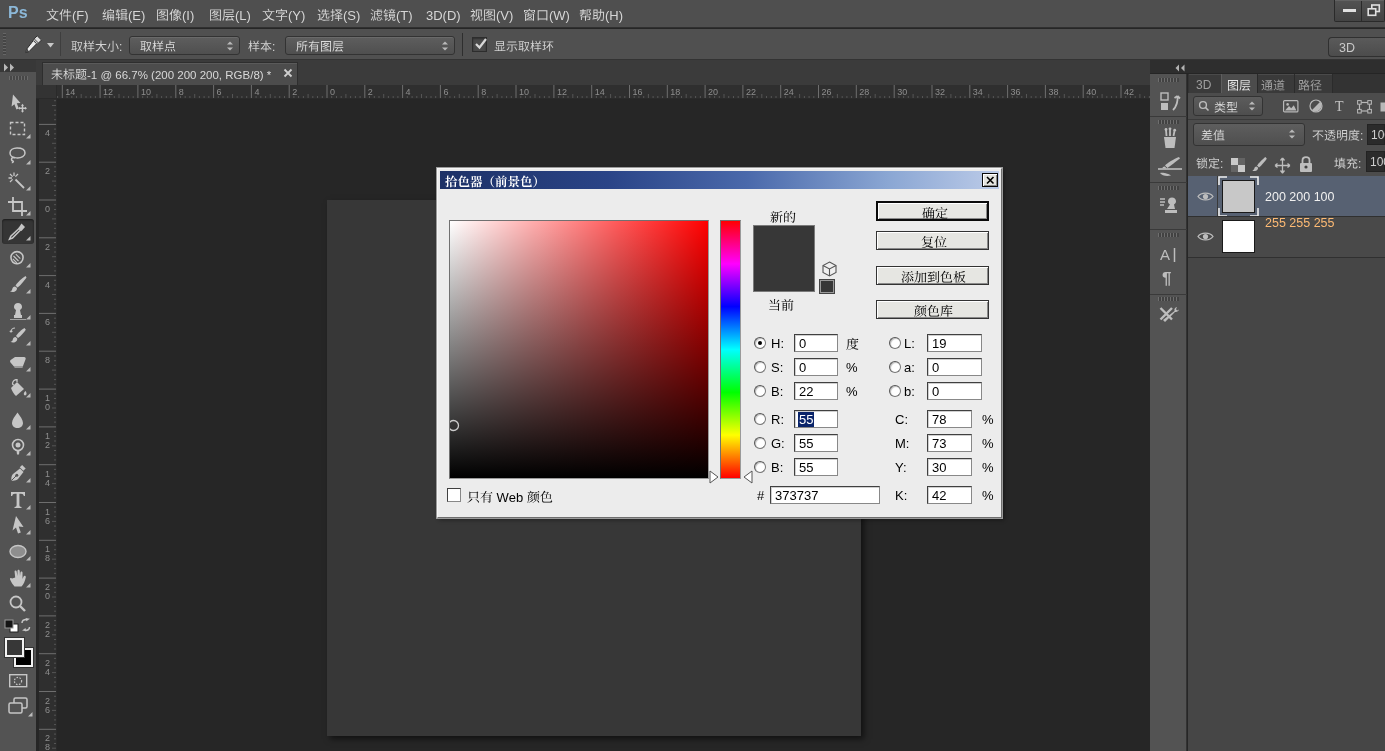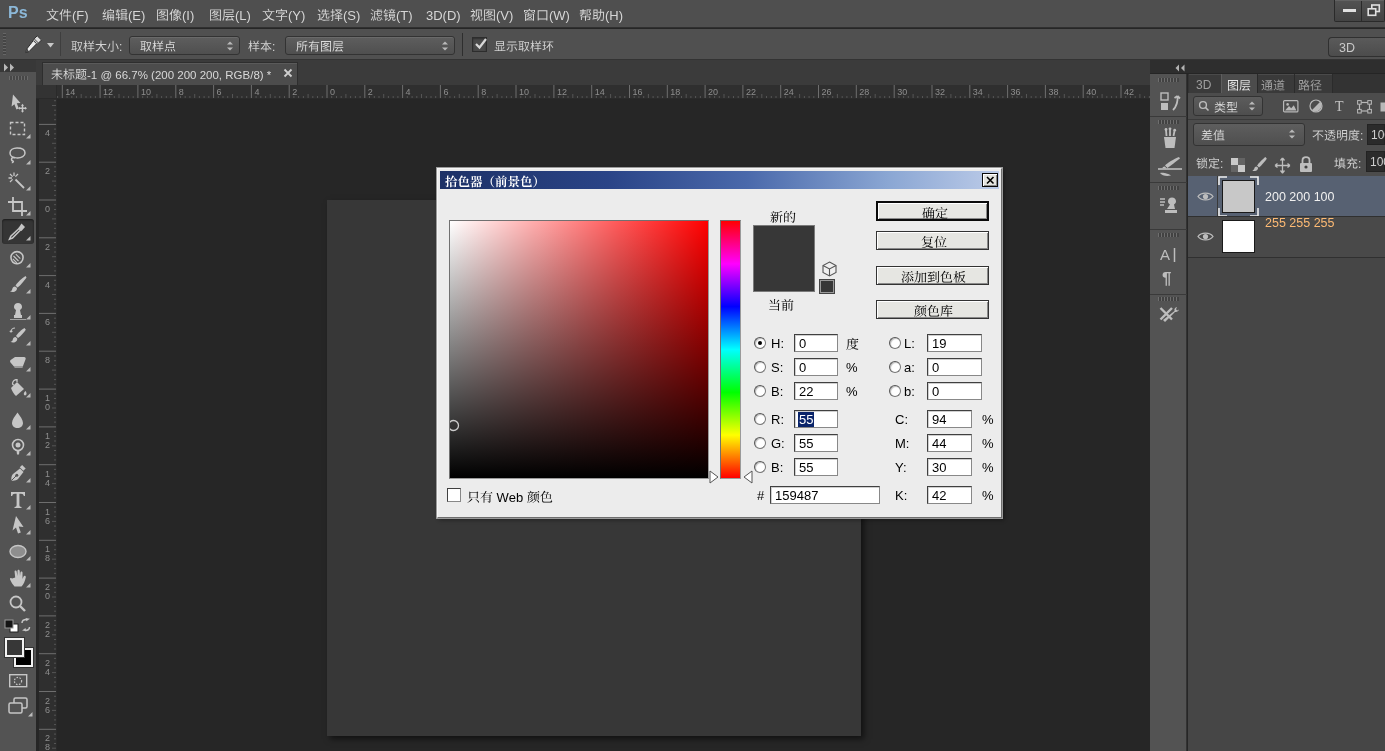--- a/index.html
+++ b/index.html
@@ -848,45 +848,45 @@
 <div style="position:absolute;left:794px;top:434px;width:44px;height:18px;background:#fff;border:1px solid #888;border-top-color:#404040;border-left-color:#404040;box-shadow:inset 1px 1px 0 #cfcfcf">
       <div style="position:absolute;left:4px;top:1px;font:13px 'Liberation Sans';color:#000">55</div>
     </div>
 <div style="position:absolute;left:754px;top:461px;width:12px;height:12px;border-radius:50%;background:#fff;border:1px solid #777;border-top-color:#555;border-left-color:#555;box-shadow:inset 1px 1px 1px #bbb"></div>
 <div style="position:absolute;left:771px;top:460px;font:13px 'Liberation Sans',sans-serif;color:#000;white-space:pre;">B:</div>
 <div style="position:absolute;left:794px;top:458px;width:44px;height:18px;background:#fff;border:1px solid #888;border-top-color:#404040;border-left-color:#404040;box-shadow:inset 1px 1px 0 #cfcfcf">
       <div style="position:absolute;left:4px;top:1px;font:13px 'Liberation Sans';color:#000">55</div>
     </div>
 <div style="position:absolute;left:757px;top:488px;font:13px 'Liberation Sans',sans-serif;color:#000;white-space:pre;">#</div>
 <div style="position:absolute;left:770px;top:486px;width:110px;height:18px;background:#fff;border:1px solid #888;border-top-color:#404040;border-left-color:#404040;box-shadow:inset 1px 1px 0 #cfcfcf">
-      <div style="position:absolute;left:4px;top:1px;font:13px 'Liberation Sans';color:#000">159487</div>
+      <div style="position:absolute;left:4px;top:1px;font:13px 'Liberation Sans';color:#000">373737</div>
     </div>
 <div style="position:absolute;left:889px;top:337px;width:12px;height:12px;border-radius:50%;background:#fff;border:1px solid #777;border-top-color:#555;border-left-color:#555;box-shadow:inset 1px 1px 1px #bbb"></div>
 <div style="position:absolute;left:904px;top:336px;font:13px 'Liberation Sans',sans-serif;color:#000;white-space:pre;">L:</div>
 <div style="position:absolute;left:927px;top:334px;width:55px;height:18px;background:#fff;border:1px solid #888;border-top-color:#404040;border-left-color:#404040;box-shadow:inset 1px 1px 0 #cfcfcf">
       <div style="position:absolute;left:4px;top:1px;font:13px 'Liberation Sans';color:#000">19</div>
     </div>
 <div style="position:absolute;left:889px;top:361px;width:12px;height:12px;border-radius:50%;background:#fff;border:1px solid #777;border-top-color:#555;border-left-color:#555;box-shadow:inset 1px 1px 1px #bbb"></div>
 <div style="position:absolute;left:904px;top:360px;font:13px 'Liberation Sans',sans-serif;color:#000;white-space:pre;">a:</div>
 <div style="position:absolute;left:927px;top:358px;width:55px;height:18px;background:#fff;border:1px solid #888;border-top-color:#404040;border-left-color:#404040;box-shadow:inset 1px 1px 0 #cfcfcf">
       <div style="position:absolute;left:4px;top:1px;font:13px 'Liberation Sans';color:#000">0</div>
     </div>
 <div style="position:absolute;left:889px;top:385px;width:12px;height:12px;border-radius:50%;background:#fff;border:1px solid #777;border-top-color:#555;border-left-color:#555;box-shadow:inset 1px 1px 1px #bbb"></div>
 <div style="position:absolute;left:904px;top:384px;font:13px 'Liberation Sans',sans-serif;color:#000;white-space:pre;">b:</div>
 <div style="position:absolute;left:927px;top:382px;width:55px;height:18px;background:#fff;border:1px solid #888;border-top-color:#404040;border-left-color:#404040;box-shadow:inset 1px 1px 0 #cfcfcf">
       <div style="position:absolute;left:4px;top:1px;font:13px 'Liberation Sans';color:#000">0</div>
     </div>
 <div style="position:absolute;left:895px;top:412px;font:13px 'Liberation Sans',sans-serif;color:#000;white-space:pre;">C:</div>
 <div style="position:absolute;left:927px;top:410px;width:45px;height:18px;background:#fff;border:1px solid #888;border-top-color:#404040;border-left-color:#404040;box-shadow:inset 1px 1px 0 #cfcfcf">
-      <div style="position:absolute;left:4px;top:1px;font:13px 'Liberation Sans';color:#000">94</div>
+      <div style="position:absolute;left:4px;top:1px;font:13px 'Liberation Sans';color:#000">78</div>
     </div>
 <div style="position:absolute;left:982px;top:412px;font:13px 'Liberation Sans',sans-serif;color:#000;white-space:pre;">%</div>
 <div style="position:absolute;left:895px;top:436px;font:13px 'Liberation Sans',sans-serif;color:#000;white-space:pre;">M:</div>
 <div style="position:absolute;left:927px;top:434px;width:45px;height:18px;background:#fff;border:1px solid #888;border-top-color:#404040;border-left-color:#404040;box-shadow:inset 1px 1px 0 #cfcfcf">
-      <div style="position:absolute;left:4px;top:1px;font:13px 'Liberation Sans';color:#000">44</div>
+      <div style="position:absolute;left:4px;top:1px;font:13px 'Liberation Sans';color:#000">73</div>
     </div>
 <div style="position:absolute;left:982px;top:436px;font:13px 'Liberation Sans',sans-serif;color:#000;white-space:pre;">%</div>
 <div style="position:absolute;left:895px;top:460px;font:13px 'Liberation Sans',sans-serif;color:#000;white-space:pre;">Y:</div>
 <div style="position:absolute;left:927px;top:458px;width:45px;height:18px;background:#fff;border:1px solid #888;border-top-color:#404040;border-left-color:#404040;box-shadow:inset 1px 1px 0 #cfcfcf">
       <div style="position:absolute;left:4px;top:1px;font:13px 'Liberation Sans';color:#000">30</div>
     </div>
 <div style="position:absolute;left:982px;top:460px;font:13px 'Liberation Sans',sans-serif;color:#000;white-space:pre;">%</div>
 <div style="position:absolute;left:895px;top:488px;font:13px 'Liberation Sans',sans-serif;color:#000;white-space:pre;">K:</div>
 <div style="position:absolute;left:927px;top:486px;width:45px;height:18px;background:#fff;border:1px solid #888;border-top-color:#404040;border-left-color:#404040;box-shadow:inset 1px 1px 0 #cfcfcf">
       <div style="position:absolute;left:4px;top:1px;font:13px 'Liberation Sans';color:#000">42</div>

